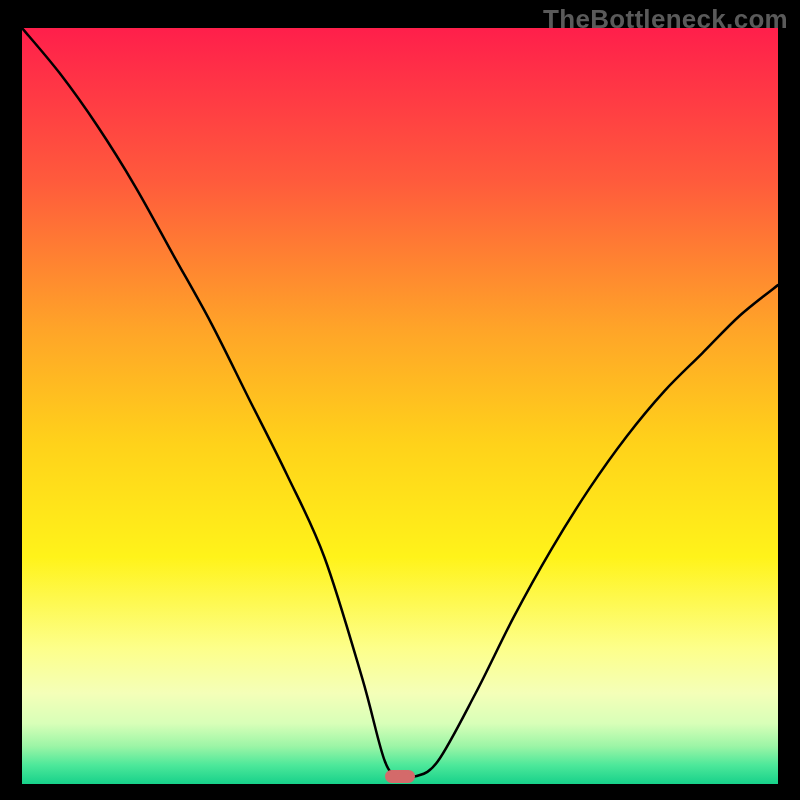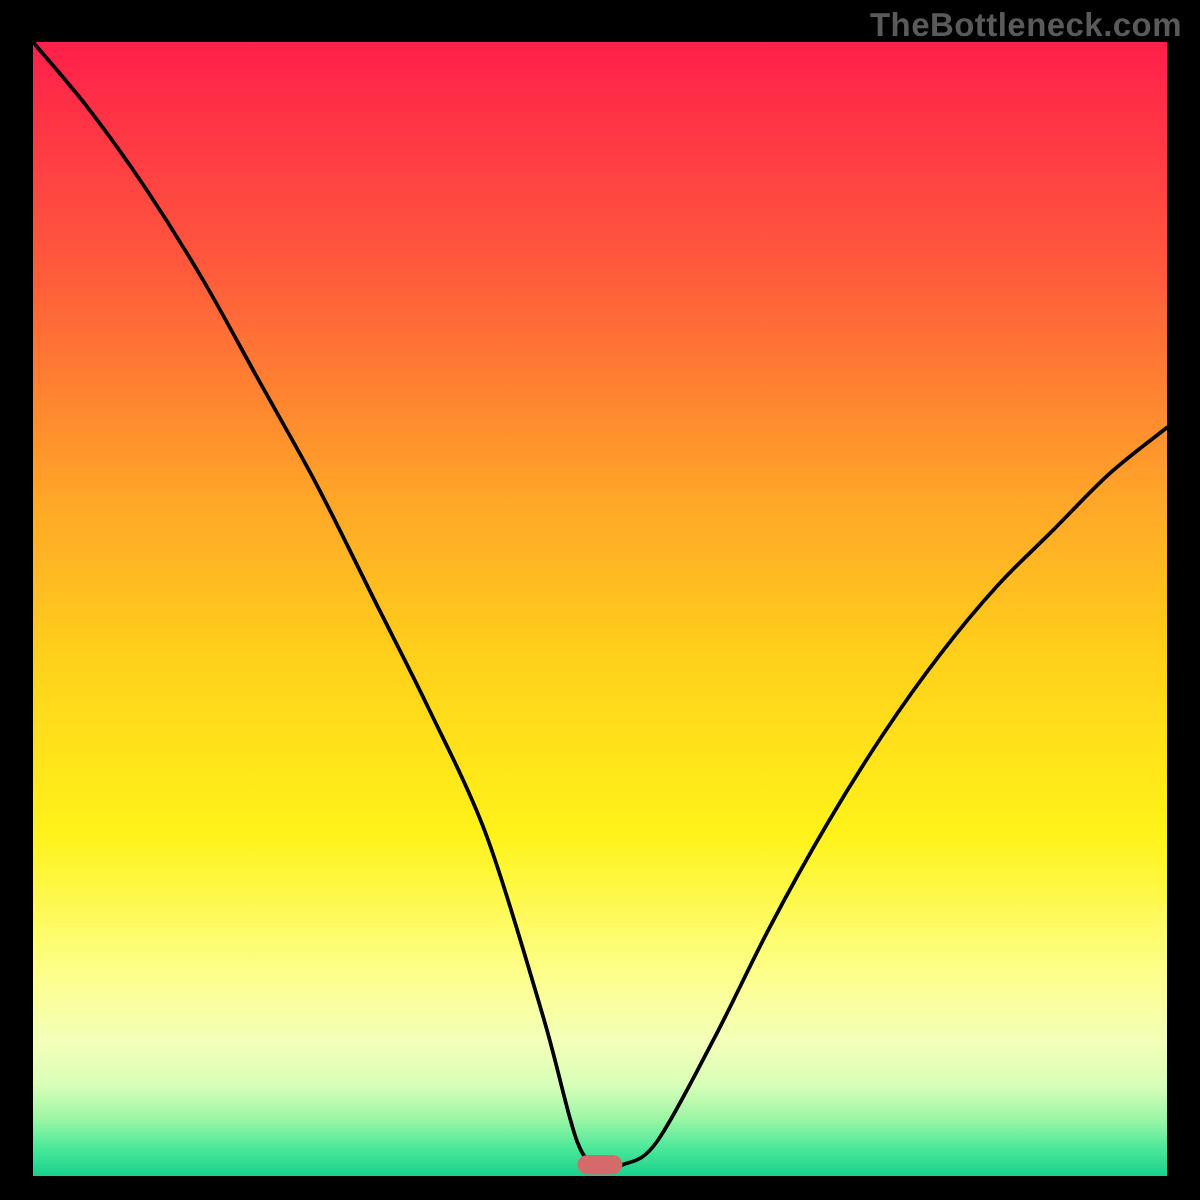--- a/index.html
+++ b/index.html
@@ -15,21 +15,21 @@
     position: relative;
     width: 800px;
     height: 800px;
     background: #000;
   }
   .attribution {
     position: absolute;
     top: 4px;
     right: 12px;
     color: #5a5a5a;
-    font-size: 22px;
+    font-size: 26px;
     font-weight: 600;
     letter-spacing: 0.3px;
     z-index: 4;
   }
   svg.plot {
     position: absolute;
     left: 22px;
     top: 28px;
     display: block;
     z-index: 2;

